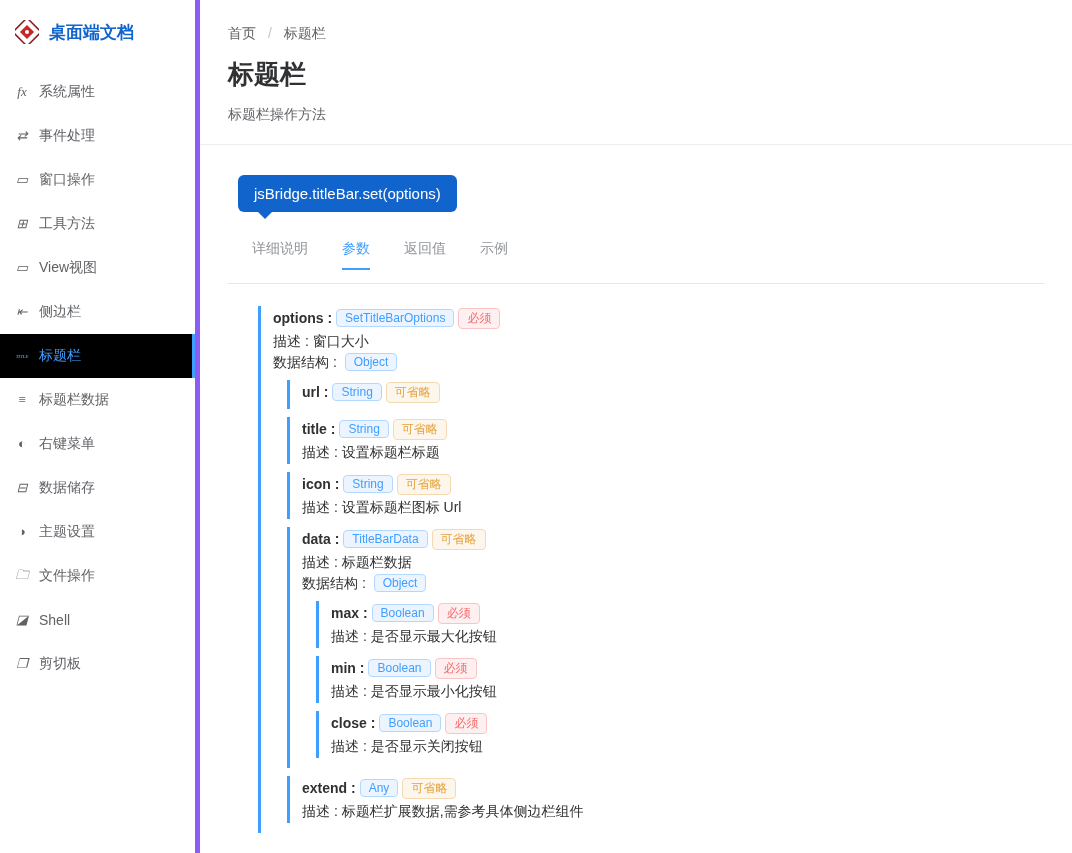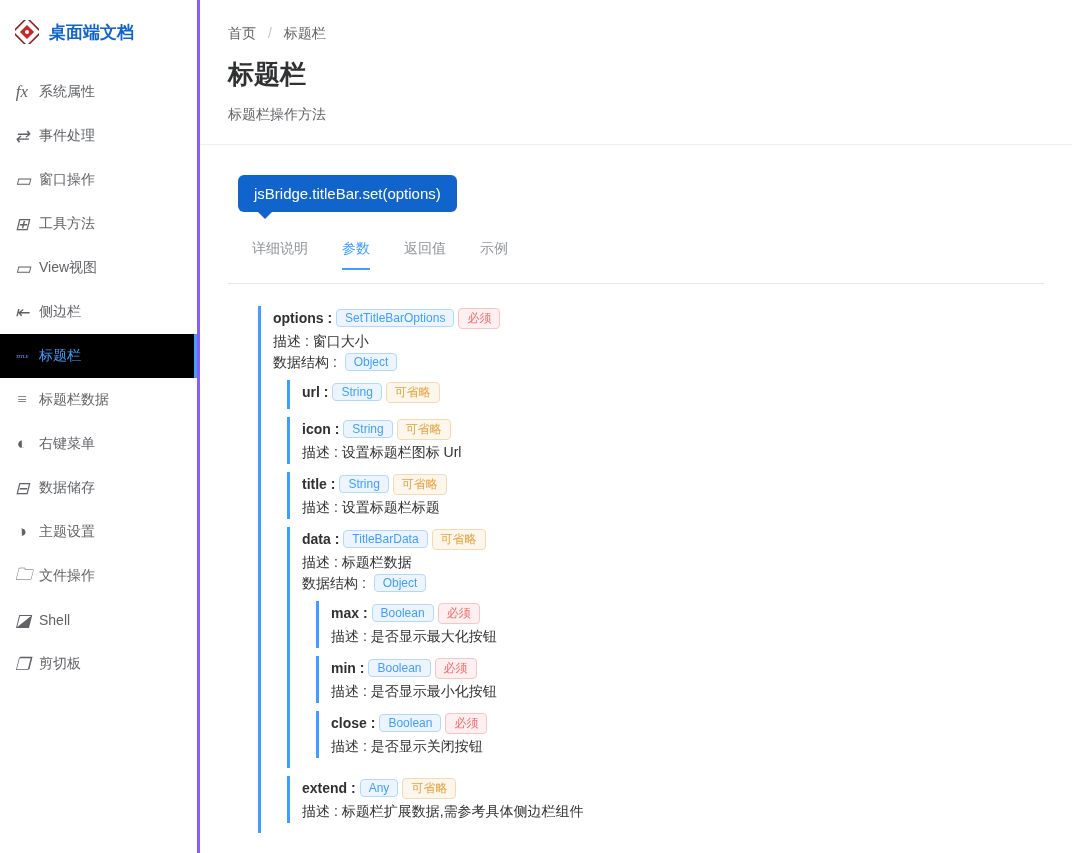--- a/index.html
+++ b/index.html
@@ -1,25 +1,25 @@
 <!DOCTYPE html>
 <html><head>
 <meta charset="utf-8">
 <style>
 * { margin: 0; padding: 0; box-sizing: border-box; }
 body { font-family: -apple-system, BlinkMacSystemFont, "Segoe UI", "Microsoft YaHei", sans-serif; font-size: 14px; color: #303133; background: #fff; }
 .layout { display: flex; width: 1072px; height: 853px; overflow: hidden; }
-.sidebar { width: 200px; border-right: 3px solid #8b5cf6; background: #fff; flex-shrink: 0; }
+.sidebar { width: 200px; border-right: 5px solid #8b5cf6; background: #fff; flex-shrink: 0; }
 .logo-area { display: flex; align-items: center; padding: 20px 15px; gap: 10px; }
 .logo-svg { width: 24px; height: 24px; }
 .brand { color: #1064cc; font-weight: 600; font-size: 17px; }
 .nav { padding-top: 6px; }
 .nav-item { display: flex; align-items: center; padding: 0 15px; height: 44px; color: #606266; cursor: pointer; gap: 10px; font-size: 14px; }
 .nav-item.active { background: #000000; color: #409eff; border-right: 3px solid #409eff; }
-.nav-ico { width: 14px; font-style: italic; font-family: serif; font-size: 17px; color: #606266; text-align: center; flex-shrink: 0; }
+.nav-ico { width: 14px; font-style: italic; font-family: serif; font-size: 13px; color: #606266; text-align: center; flex-shrink: 0; }
 .nav-item.active .nav-ico { color: #409eff; }
 .main { flex: 1; overflow-y: auto; }
 .content-pad { padding: 25px 28px 0 28px; }
 .breadcrumb { color: #606266; font-size: 14px; margin-bottom: 14px; }
 .breadcrumb .sep { margin: 0 8px; color: #c0c4cc; }
 .page-title { font-size: 26px; font-weight: 600; color: #303133; margin-bottom: 14px; }
 .page-desc { color: #606266; font-size: 14px; margin-bottom: 20px; }
 hr.divider { border: none; border-top: 1px solid #eee; margin: 0; }
 .api-section { padding: 30px 28px; }
 .api-sig { display: inline-block; background: #1064cc; color: #fff; padding: 10px 16px; border-radius: 6px; font-size: 15px; font-weight: 500; position: relative; margin-left: 10px; margin-bottom: 18px; }
@@ -137,26 +137,26 @@
       <div class="params-body">
           <div class="p-block">
             <div class="p-row"><span class="p-name">options</span><span class="tag tag-type">SetTitleBarOptions</span><span class="tag tag-req">必须</span></div>
             <div class="p-meta"><span class="lbl">描述</span>窗口大小</div>
             <div class="p-meta"><span class="lbl">数据结构</span><span class="tag tag-type">Object</span></div>
             <div class="children">
               <div class="p-block">
                 <div class="p-row"><span class="p-name">url</span><span class="tag tag-type">String</span><span class="tag tag-opt">可省略</span></div>
               </div>
               <div class="p-block">
+                <div class="p-row"><span class="p-name">title</span><span class="tag tag-type">String</span><span class="tag tag-opt">可省略</span></div>
+                <div class="p-meta"><span class="lbl">描述</span>设置标题栏标题</div>
+              </div>
+              <div class="p-block">
                 <div class="p-row"><span class="p-name">icon</span><span class="tag tag-type">String</span><span class="tag tag-opt">可省略</span></div>
                 <div class="p-meta"><span class="lbl">描述</span>设置标题栏图标 Url</div>
-              </div>
-              <div class="p-block">
-                <div class="p-row"><span class="p-name">title</span><span class="tag tag-type">String</span><span class="tag tag-opt">可省略</span></div>
-                <div class="p-meta"><span class="lbl">描述</span>设置标题栏标题</div>
               </div>
               <div class="p-block">
                 <div class="p-row"><span class="p-name">data</span><span class="tag tag-type">TitleBarData</span><span class="tag tag-opt">可省略</span></div>
                 <div class="p-meta"><span class="lbl">描述</span>标题栏数据</div>
                 <div class="p-meta"><span class="lbl">数据结构</span><span class="tag tag-type">Object</span></div>
                 <div class="children">
                   <div class="p-block">
                     <div class="p-row"><span class="p-name">max</span><span class="tag tag-type">Boolean</span><span class="tag tag-req">必须</span></div>
                     <div class="p-meta"><span class="lbl">描述</span>是否显示最大化按钮</div>
                   </div>

